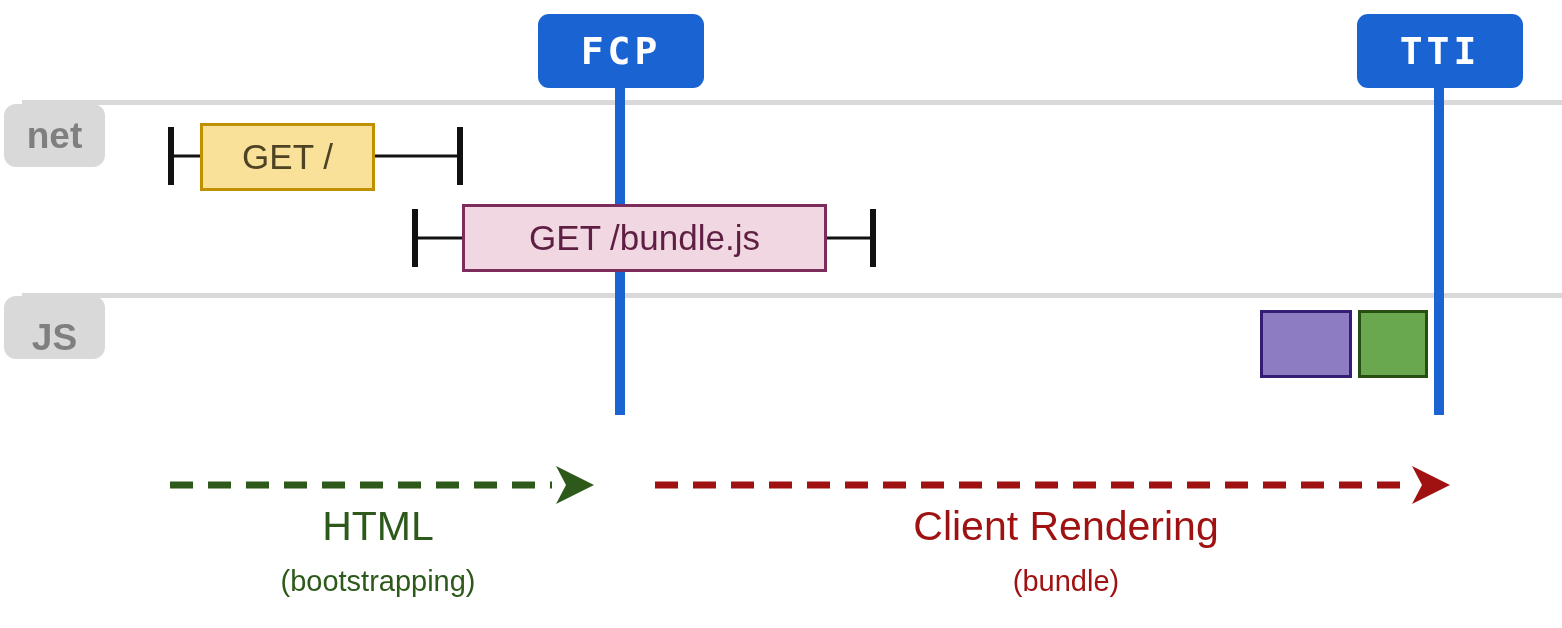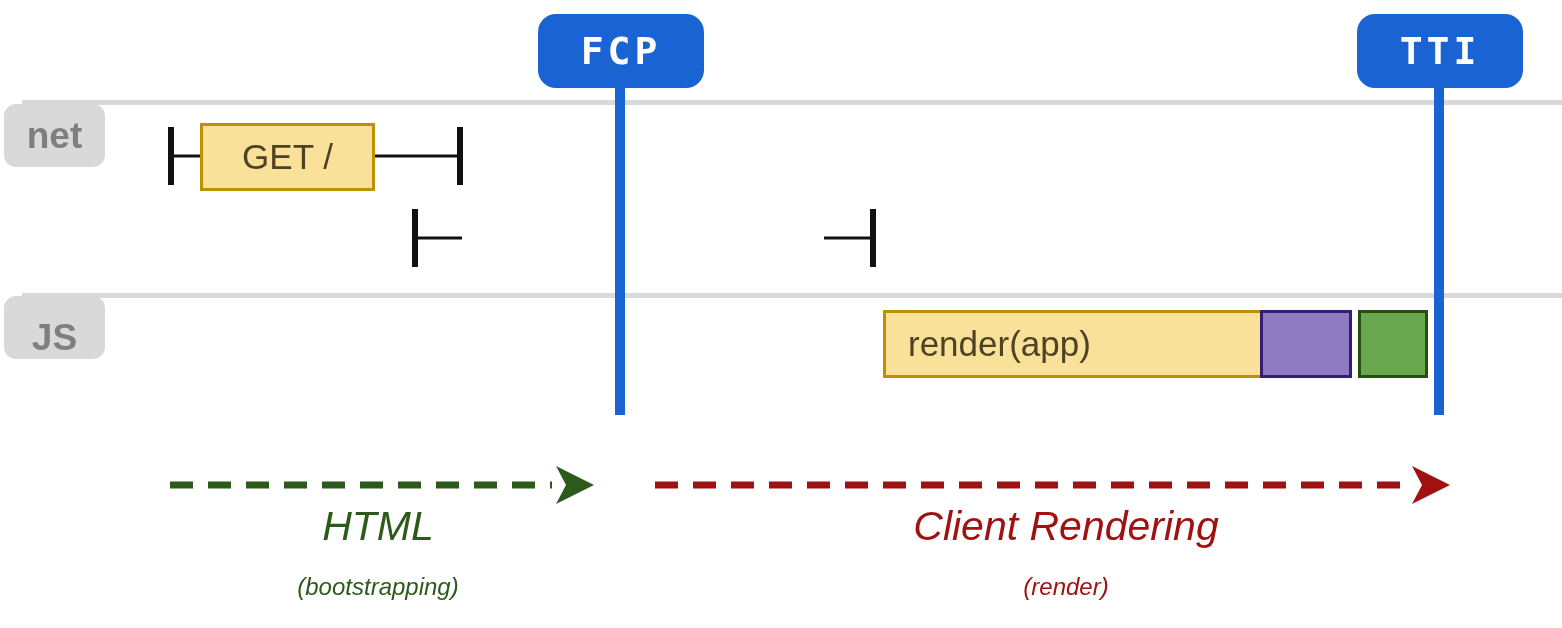--- a/index.html
+++ b/index.html
@@ -41,21 +41,21 @@
     font-weight: bold;
   }
   #net-label { top: 104px; }
   #js-label  { top: 296px; align-items: flex-end; }
 
   
   .badge {
     position: absolute;
     top: 14px;
     height: 74px;
-    border-radius: 18px;
+    border-radius: 11px;
     background: var(--blue);
     color: #ffffff;
     display: flex;
     align-items: center;
     justify-content: center;
     font-family: "DejaVu Sans Mono", monospace;
     font-weight: bold;
     font-size: 38px;
     letter-spacing: 4px;
     z-index: 3;
@@ -122,24 +122,23 @@
   .red-stroke   { stroke: var(--darkRed); }
   .green-fill   { fill: var(--darkGreen); }
   .red-fill     { fill: var(--darkRed); }
 
   
   .phase-caption {
     position: absolute;
     text-align: center;
     z-index: 2;
     line-height: 1.0;
-    font-style: italic;
   }
   .phase-caption .main { font-size: 41px; display: block; }
-  .phase-caption .sub  { font-size: 24px; display: block; margin-top: 28px; }
+  .phase-caption .sub  { font-size: 29px; display: block; margin-top: 20px; }
   #html-caption   { left: 178px; top: 506px; width: 400px; color: var(--darkGreen); }
   #client-caption { left: 816px; top: 506px; width: 500px; color: var(--darkRed); }
 </style>
 </head>
 <body>
 
 <div id="stage">
 
   <div class="lane-line" id="net-line"></div>
   <div class="lane-line" id="js-line"></div>
@@ -183,29 +182,29 @@
 
     <g>
       <path class="phase-dash red-stroke" d="M655,485 H1408"></path>
       <path class="red-fill" d="M1412,466 L1450,485 L1412,504 L1422,485 Z"></path>
     </g>
   </svg>
 
   <div class="event-box yellow" id="get-root-box">
     <span>GET /</span>
   </div>
-
-  <div class="event-box yellow" id="render-box">
-    <span>render(app)</span>
-  </div>
+  <div class="event-box pink" id="get-bundle-box">
+    <span>GET /bundle.js</span>
+  </div>
+
   <div id="purple-box"></div>
   <div id="green-box"></div>
 
   <div class="phase-caption" id="html-caption">
     <span class="main">HTML</span>
     <span class="sub">(bootstrapping)</span>
   </div>
   <div class="phase-caption" id="client-caption">
     <span class="main">Client Rendering</span>
-    <span class="sub">(render)</span>
+    <span class="sub">(bundle)</span>
   </div>
 
 </div>
 
 </body></html>

